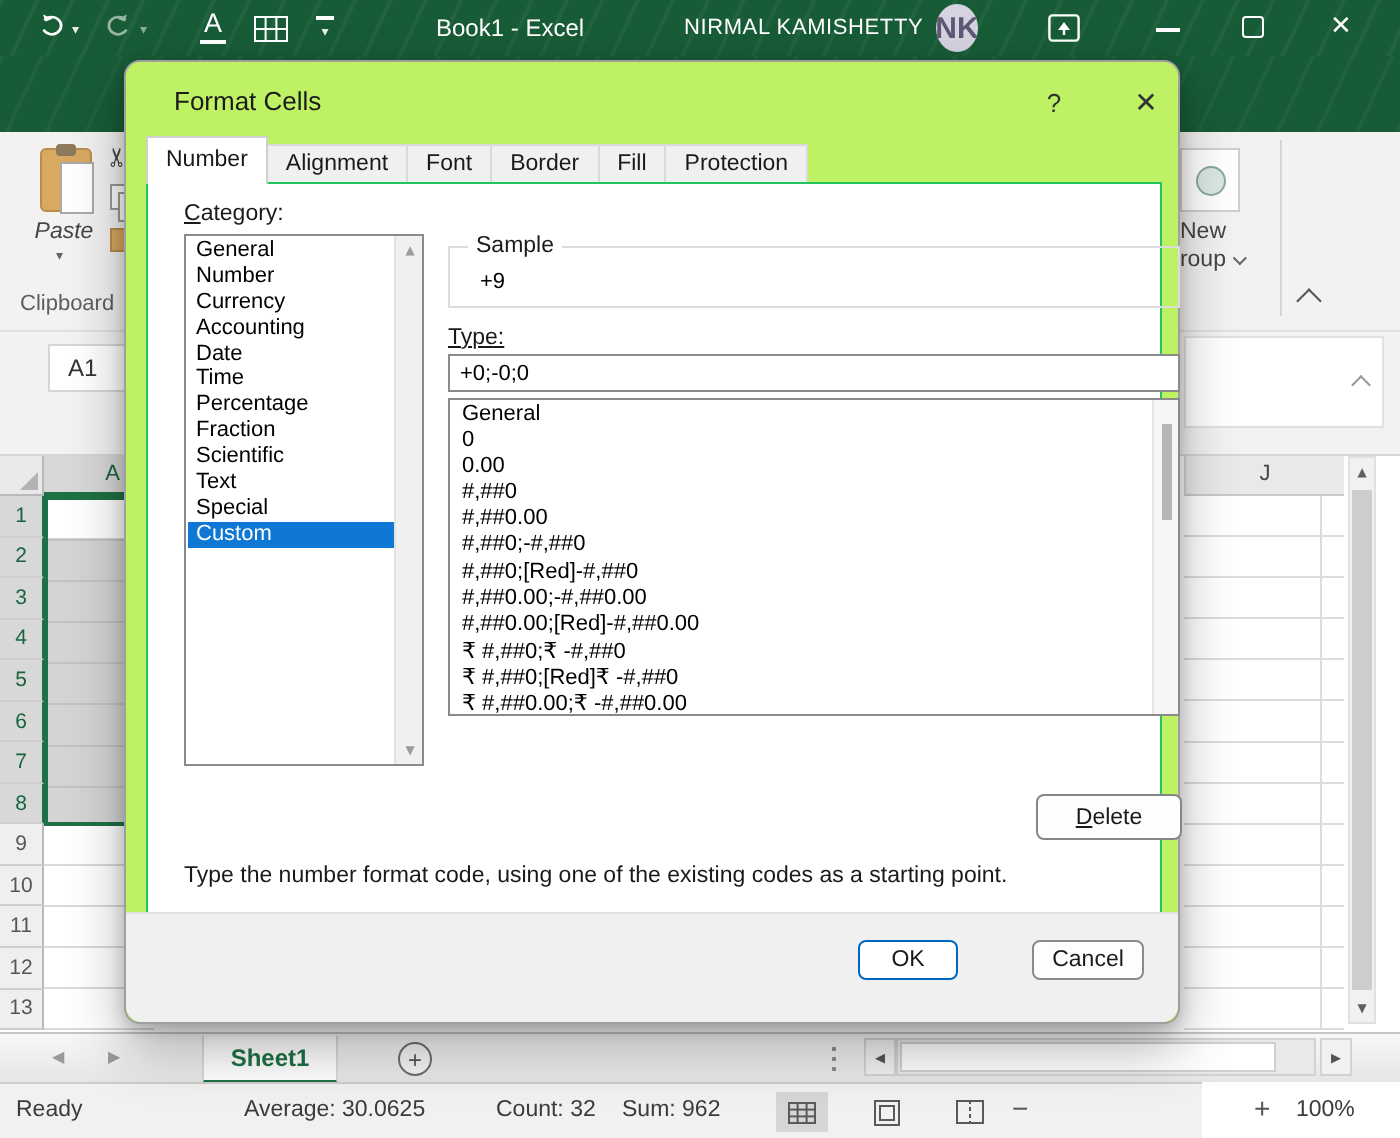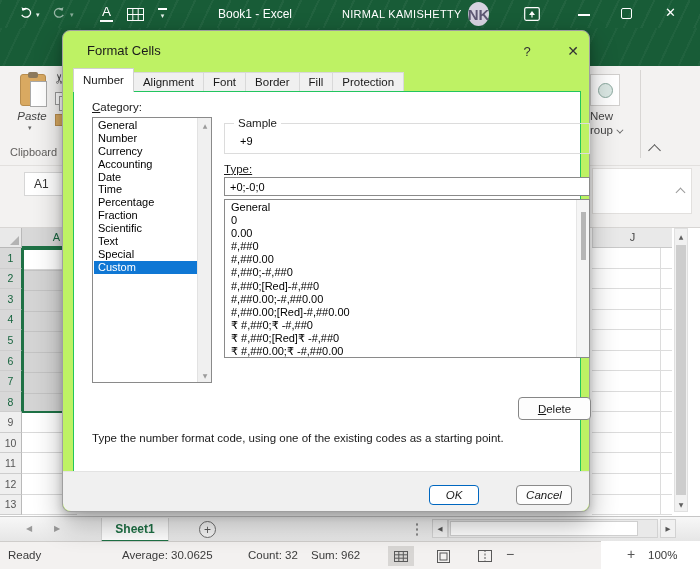--- a/index.html
+++ b/index.html
@@ -126,22 +126,22 @@
   .type-list{ position:absolute; left:150px; top:107px; width:366px; height:159px; border:1px solid #8a8a8a; background:#fff;}
   .type-items{ position:absolute; left:1px; top:1px; width:348px;}
   .tl-item{ height:13.1px; font-size:11px; padding-left:5px; color:#000; white-space:nowrap; overflow:hidden;
     font-family:"Liberation Sans","DejaVu Sans",sans-serif;}
   .type-scroll{ position:absolute; right:0; top:0; width:13px; height:100%; background:#f5f5f5; border-left:1px solid #e6e6e6;}
   .ts-thumb{ position:absolute; left:4px; top:12px; width:5px; height:48px; background:#b6b6b6;}
   .delete-btn{ position:absolute; left:444px; top:305px; width:73px; height:23px; background:#fdfdfd; border:1px solid #868686;
     border-radius:4px; display:flex; align-items:center; justify-content:center;}
   .delete-btn span{ display:block; font-size:11.5px; color:#1a1a1a;}
   .dlg-hint{ position:absolute; left:18px; top:340px; width:480px; font-size:11.5px; color:#1a1a1a;}
-  .dlg-footer{ position:absolute; left:0; bottom:0; width:100%; height:40px; background:var(--dialog_footer);
-    border-top:1px solid #e3e3e3; border-radius:0 0 8px 8px;font-style:italic;}
+  .dlg-footer{ position:absolute; left:0; bottom:0; width:100%; height:55px; background:var(--dialog_footer);
+    border-top:1px solid #e3e3e3; border-radius:0 0 8px 8px;}
   .ok-btn{ position:absolute; left:366px; top:13px; width:50px; height:20px; background:#fff; border:1.5px solid var(--ok_border);
     border-radius:4px; display:flex; align-items:center; justify-content:center; font-size:11.5px; color:#1a1a1a;}
   .cancel-btn{ position:absolute; left:453px; top:13px; width:56px; height:20px; background:#fdfdfd; border:1px solid #8a8a8a;
     border-radius:4px; display:flex; align-items:center; justify-content:center; font-size:11.5px; color:#1a1a1a;}
 </style>
 </head>
 <body>
 
 <div class="screen">
 

